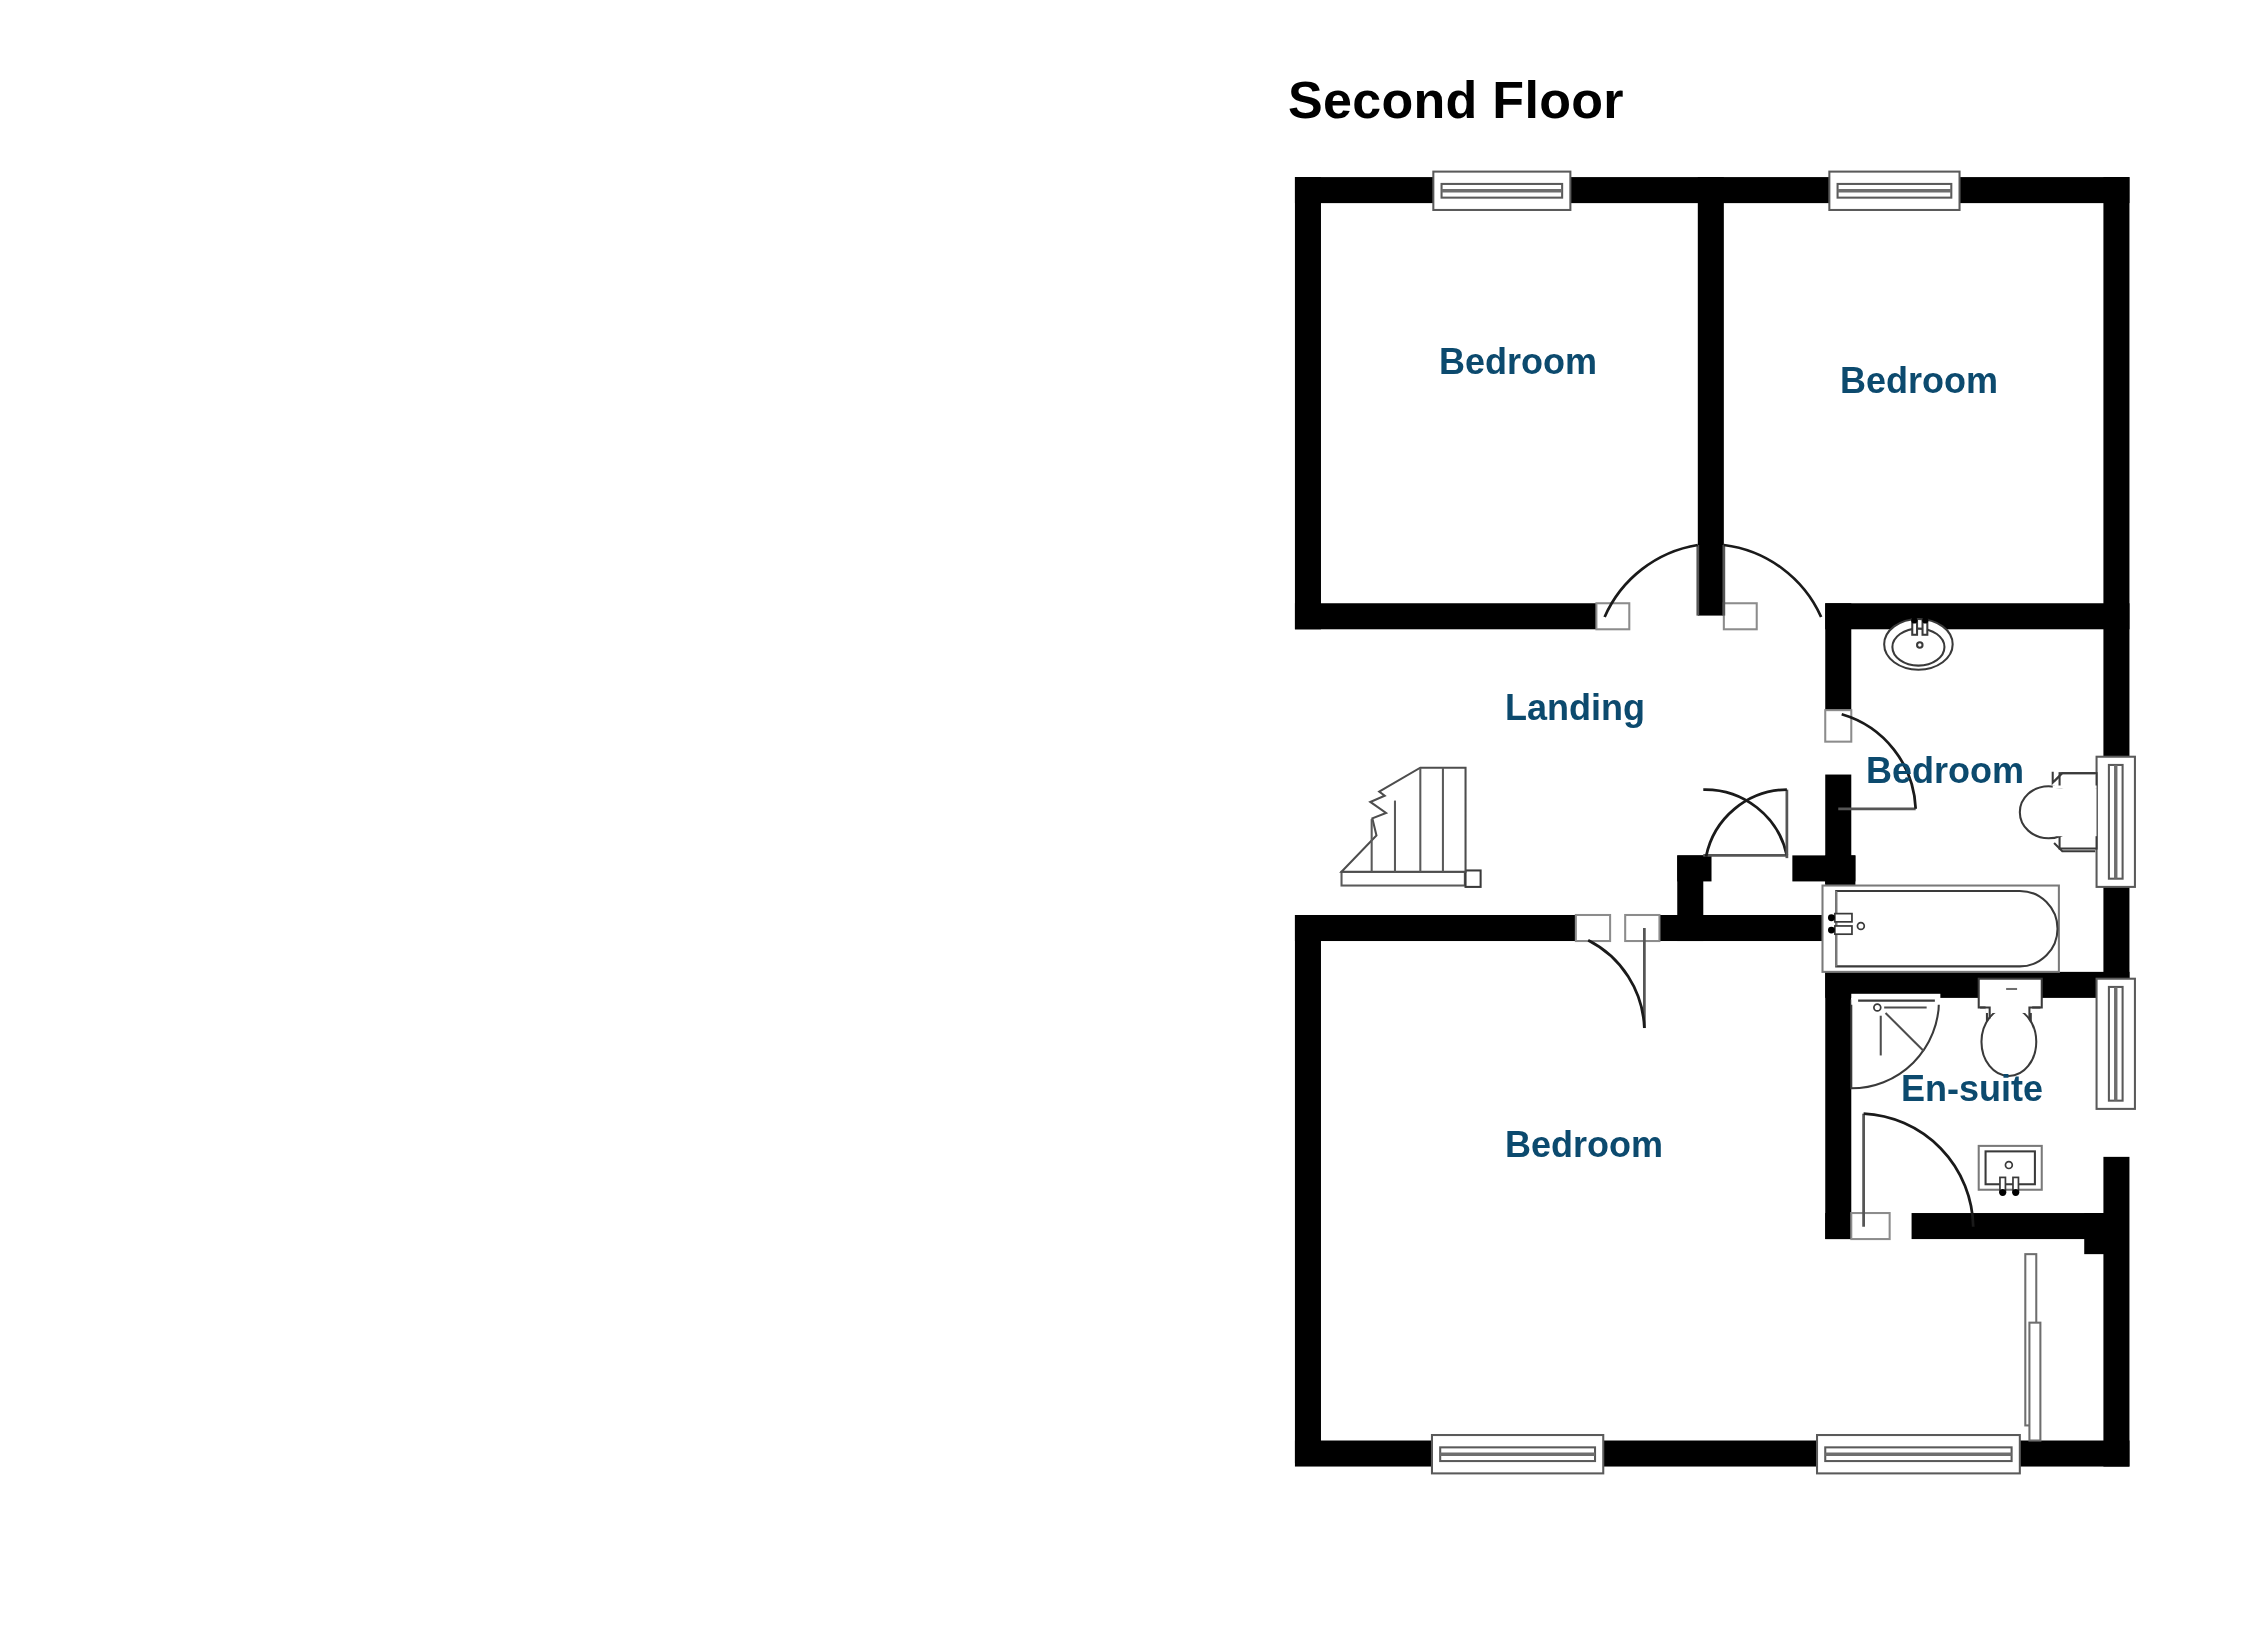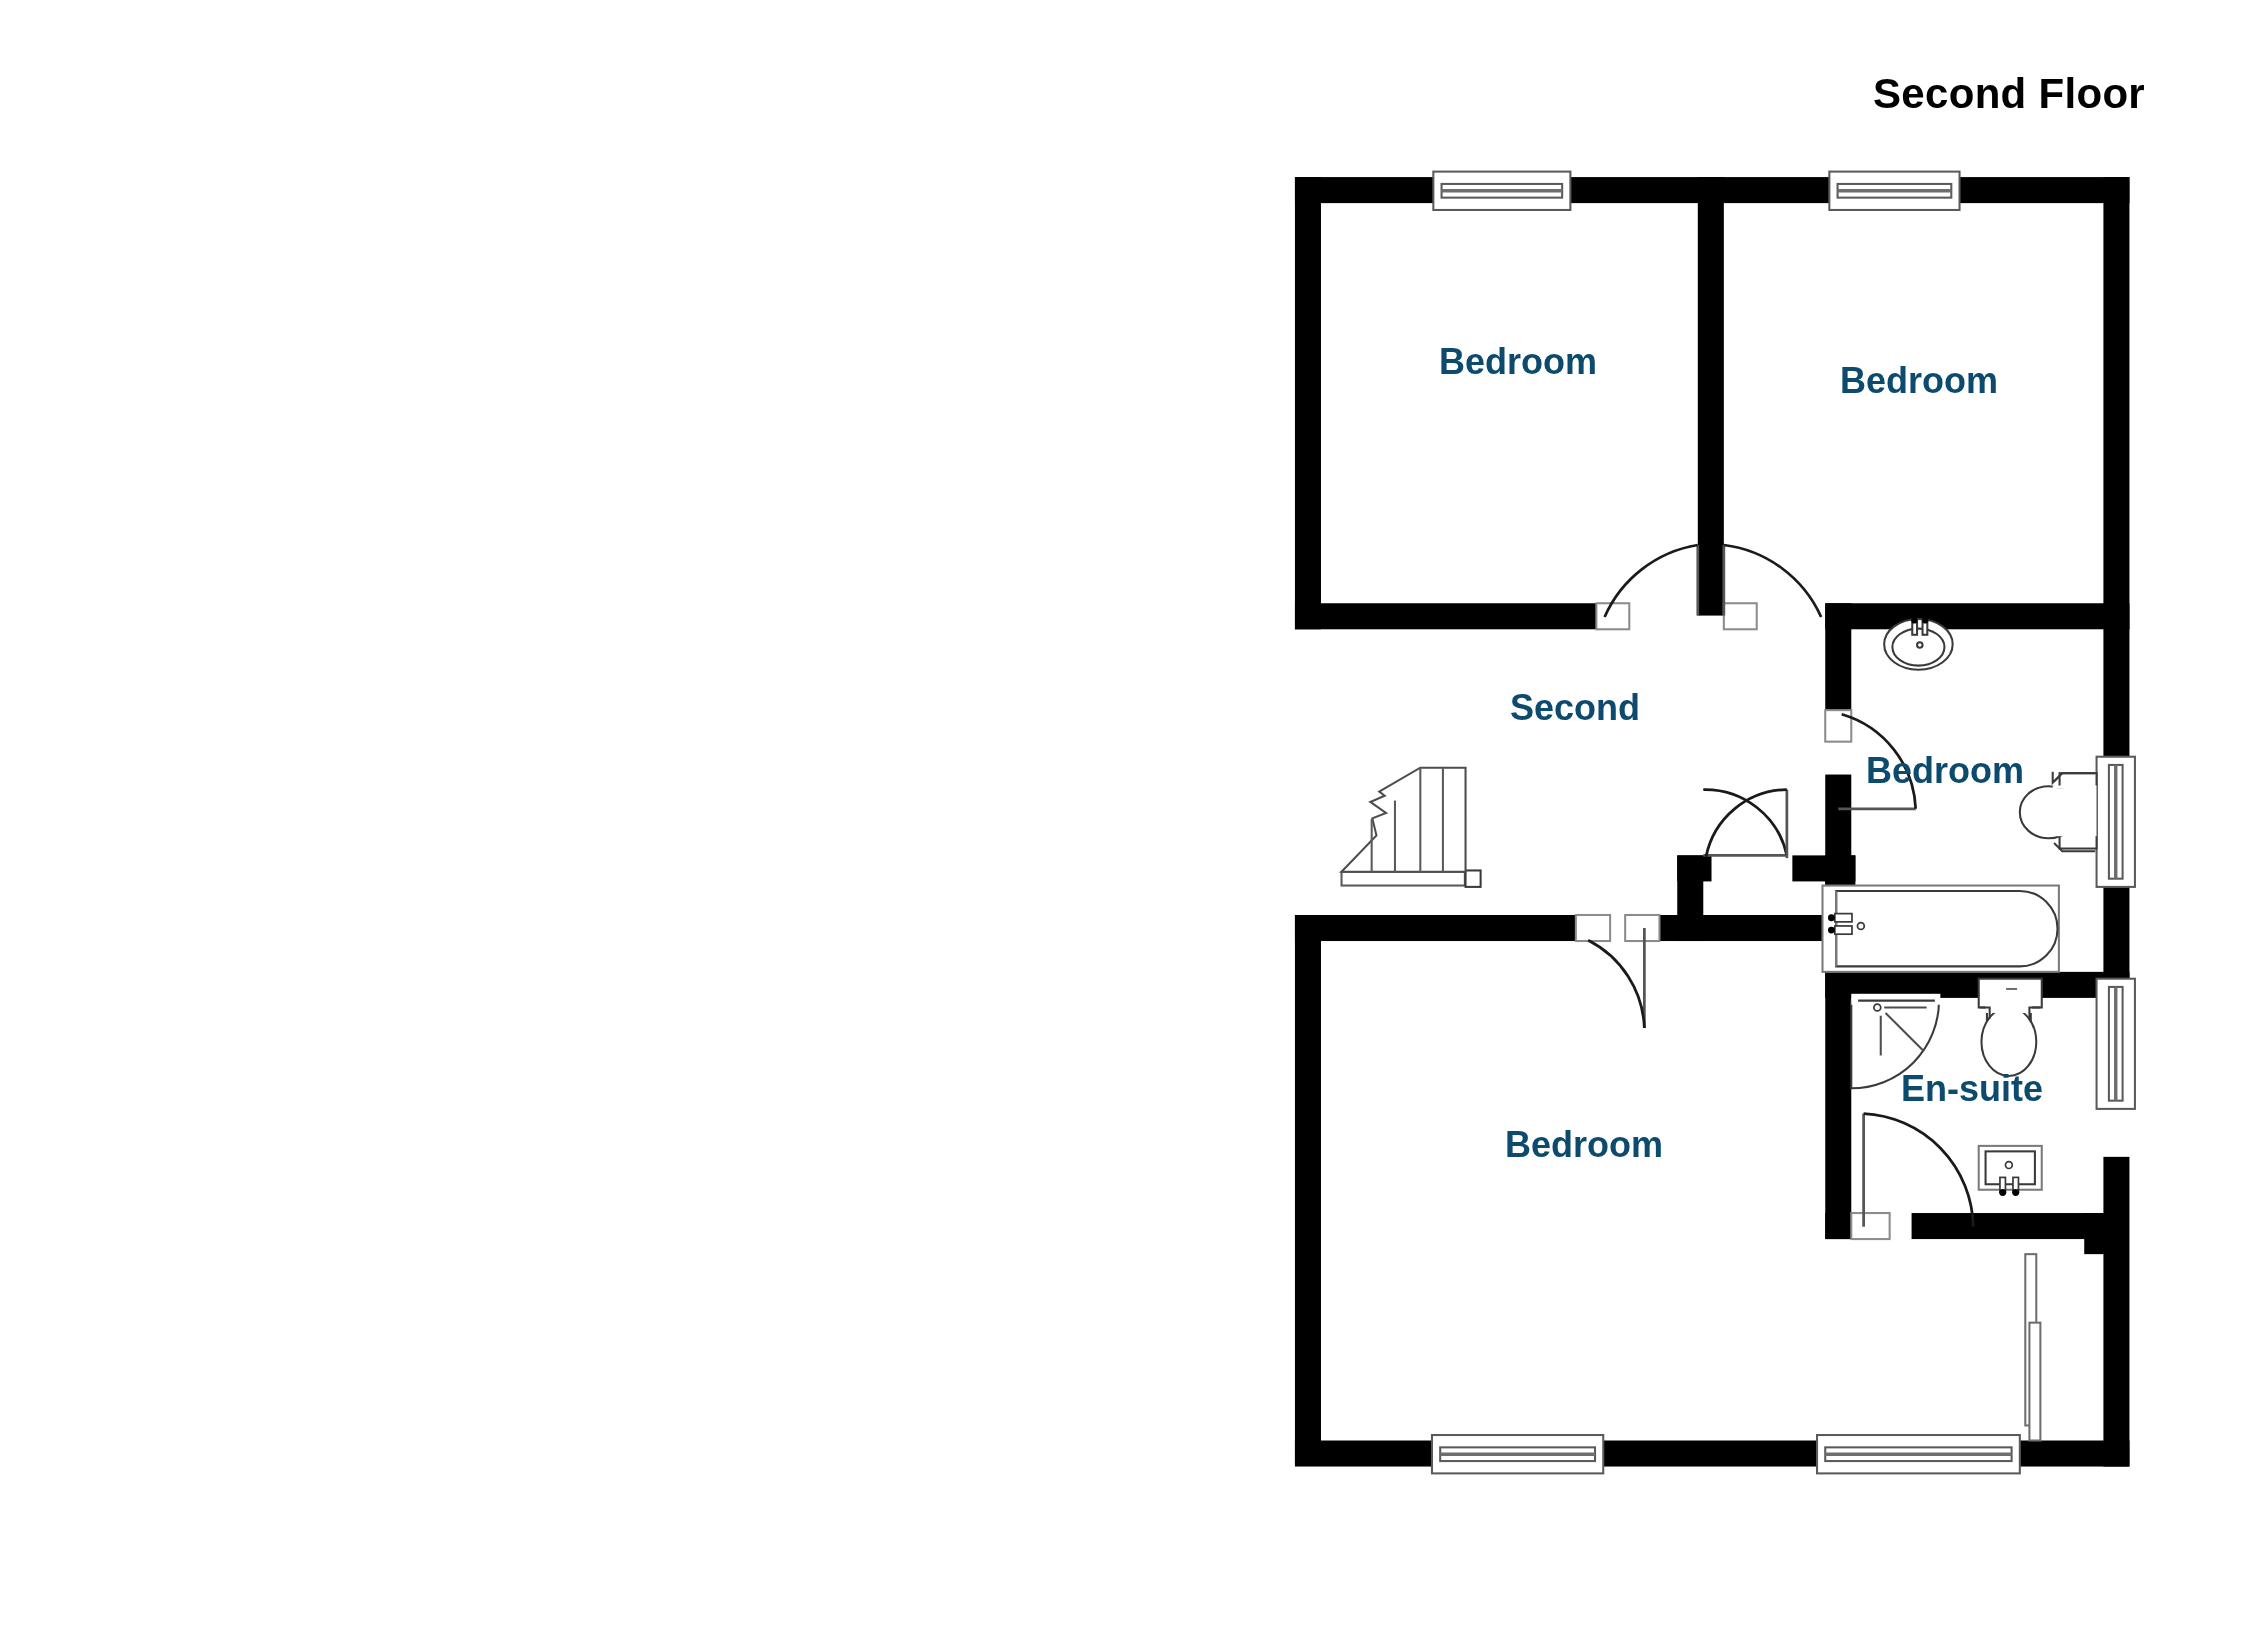--- a/index.html
+++ b/index.html
@@ -20,22 +20,22 @@
     left: 0;
     top: 0;
     width: 2261px;
     height: 1645px;
   }
   #floor-title {
     position: absolute;
     left: 1288px;
     top: 70px;
     width: 857px;
-    text-align: right;
-    font-size: 42px;
+    text-align: left;
+    font-size: 52px;
     font-weight: bold;
     color: #000000;
     letter-spacing: 0.3px;
     white-space: nowrap;
   }
   .room-label {
     position: absolute;
     font-size: 36px;
     font-weight: bold;
     color: #0c4a6e;
@@ -275,21 +275,21 @@
       <circle cx="2923" cy="1740" r="5" fill="#000000" stroke="none"></circle>
       <circle cx="2942" cy="1740" r="5" fill="#000000" stroke="none"></circle>
     </g>
 
   </svg>
 
   <div class="room-label" style="left:1518px; top:341px;">Bedroom</div>
 
   <div class="room-label" style="left:1919px; top:360px;">Bedroom</div>
 
-  <div class="room-label" style="left:1575px; top:687px;">Second</div>
+  <div class="room-label" style="left:1575px; top:687px;">Landing</div>
 
   <div class="room-label" style="left:1945px; top:750px;">Bedroom</div>
 
   <div class="room-label" style="left:1972px; top:1068px;">En-suite</div>
 
   <div class="room-label" style="left:1584px; top:1124px;">Bedroom</div>
 
 </div>
 
 

